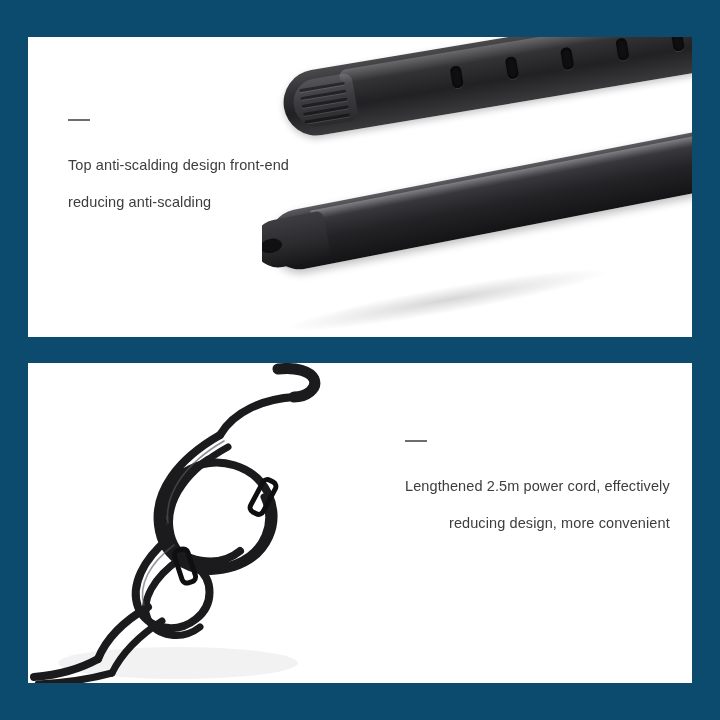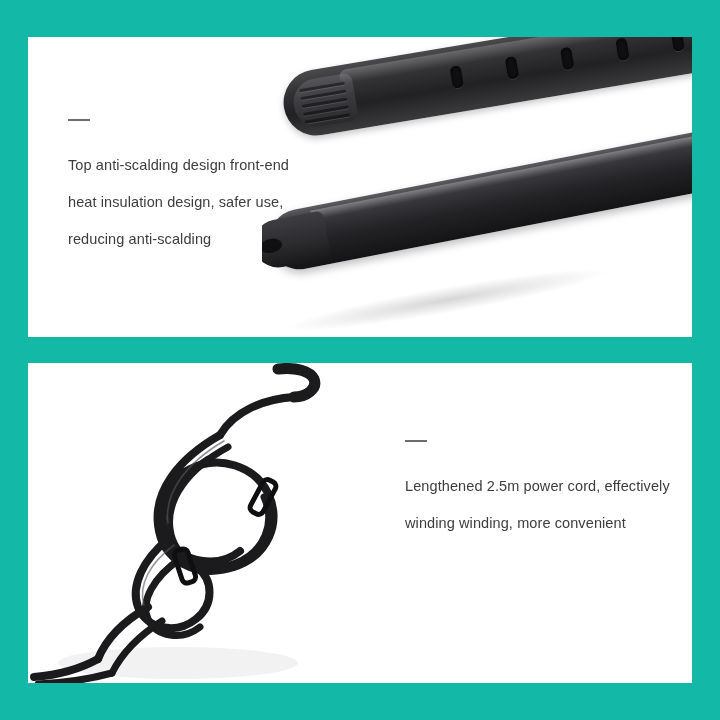--- a/index.html
+++ b/index.html
@@ -10,38 +10,39 @@
   body {
     width: 720px;
     height: 720px;
     font-family: "Liberation Sans", sans-serif;
     overflow: hidden;
   }
   .page {
     position: relative;
     width: 720px;
     height: 720px;
-    background: #14b8a6;
+    background: #0c4a6e;
   }
 
   
   .panel {
     position: absolute;
     left: 28px;
     width: 664px;
     background: #ffffff;
     overflow: hidden;
   }
   #panel-top {
     top: 37px;
     height: 300px;
   }
   #panel-bottom {
     top: 363px;
     height: 320px;
+    text-align: right;
   }
 
   
   .text-block {
     position: absolute;
     z-index: 5;
   }
   .dash {
     width: 22px;
     height: 2px;
@@ -225,21 +226,20 @@
       </div>
       <div class="iron-lower">
         <div class="tip-lower"></div>
       </div>
       <div class="shadow-soft"></div>
     </div>
 
     <div class="text-block" id="text-top">
       <div class="dash"></div>
       <div class="caption-line">Top anti-scalding design front-end</div>
-      <div class="caption-line">heat insulation design, safer use,</div>
       <div class="caption-line">reducing anti-scalding</div>
     </div>
   </div>
 
   <div class="panel" id="panel-bottom">
 
     <div class="cord-wrap">
       <svg class="cord-svg" width="390" height="320" viewBox="0 0 390 320">
         <g fill="none" stroke="#1b1b1d" stroke-linecap="round">
 
@@ -267,17 +267,17 @@
           <rect x="150" y="186" width="14" height="34" rx="5" transform="rotate(-18 157 203)" stroke-width="5"></rect>
         </g>
 
         <ellipse cx="150" cy="300" rx="120" ry="16" fill="#000" opacity="0.05"></ellipse>
       </svg>
     </div>
 
     <div class="text-block" id="text-bottom">
       <div class="dash"></div>
       <div class="caption-line">Lengthened 2.5m power cord, effectively</div>
-      <div class="caption-line">winding winding, more convenient</div>
+      <div class="caption-line">reducing design, more convenient</div>
     </div>
   </div>
 
 </div>
 
 </body></html>

